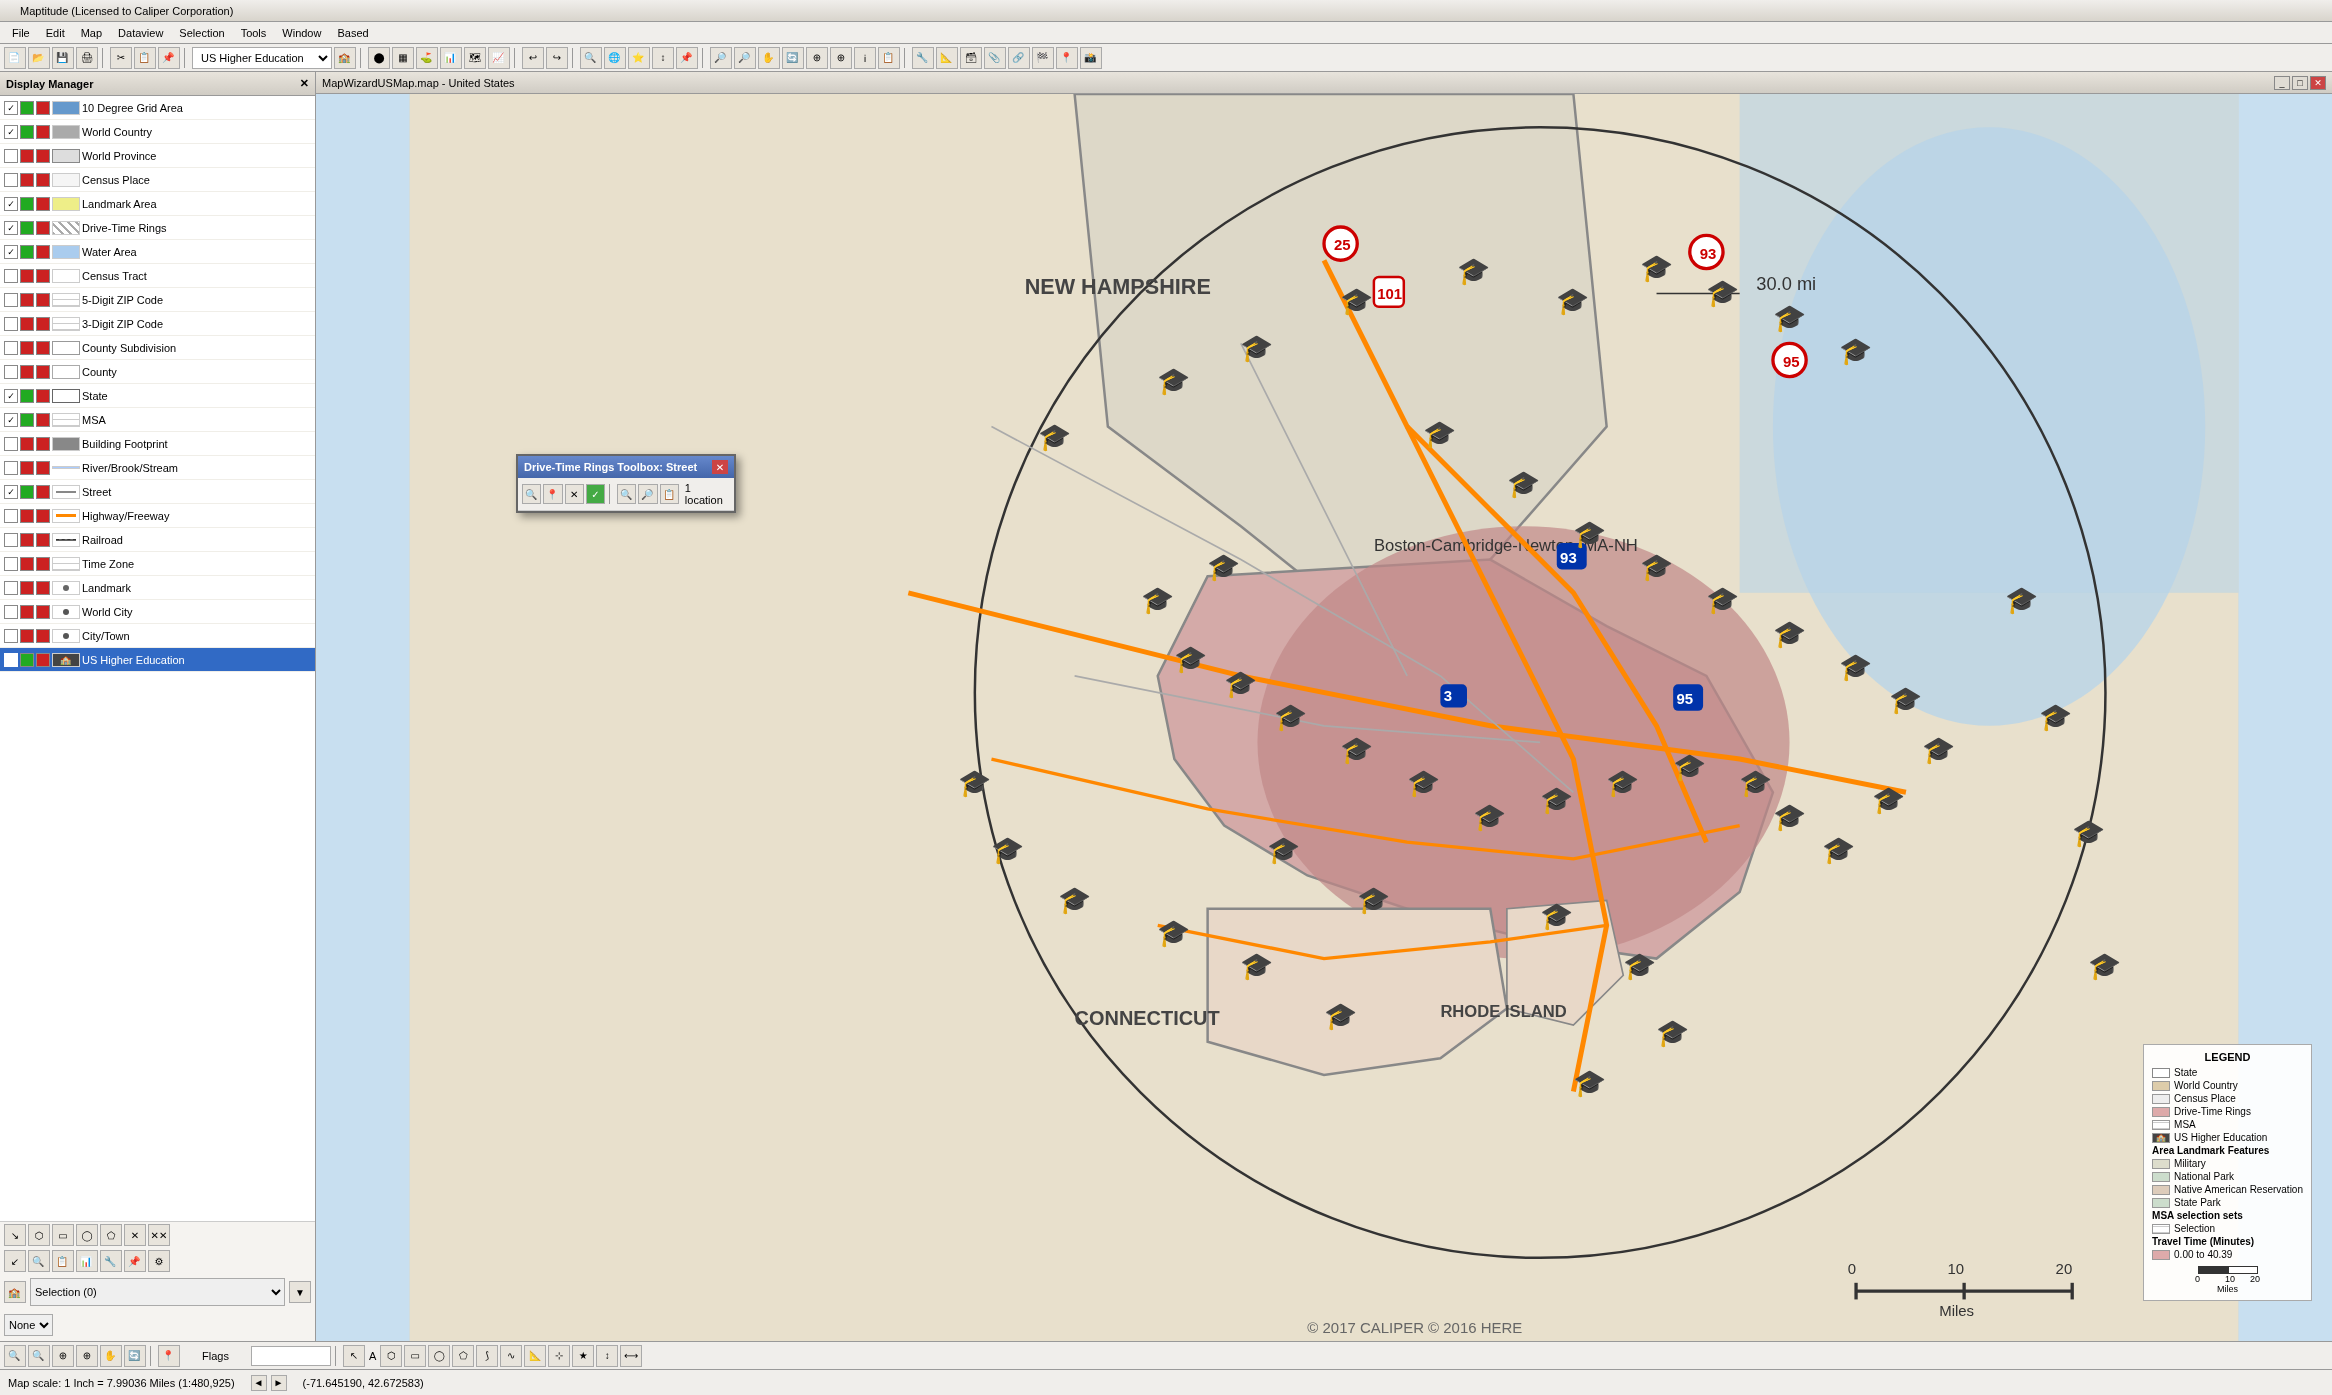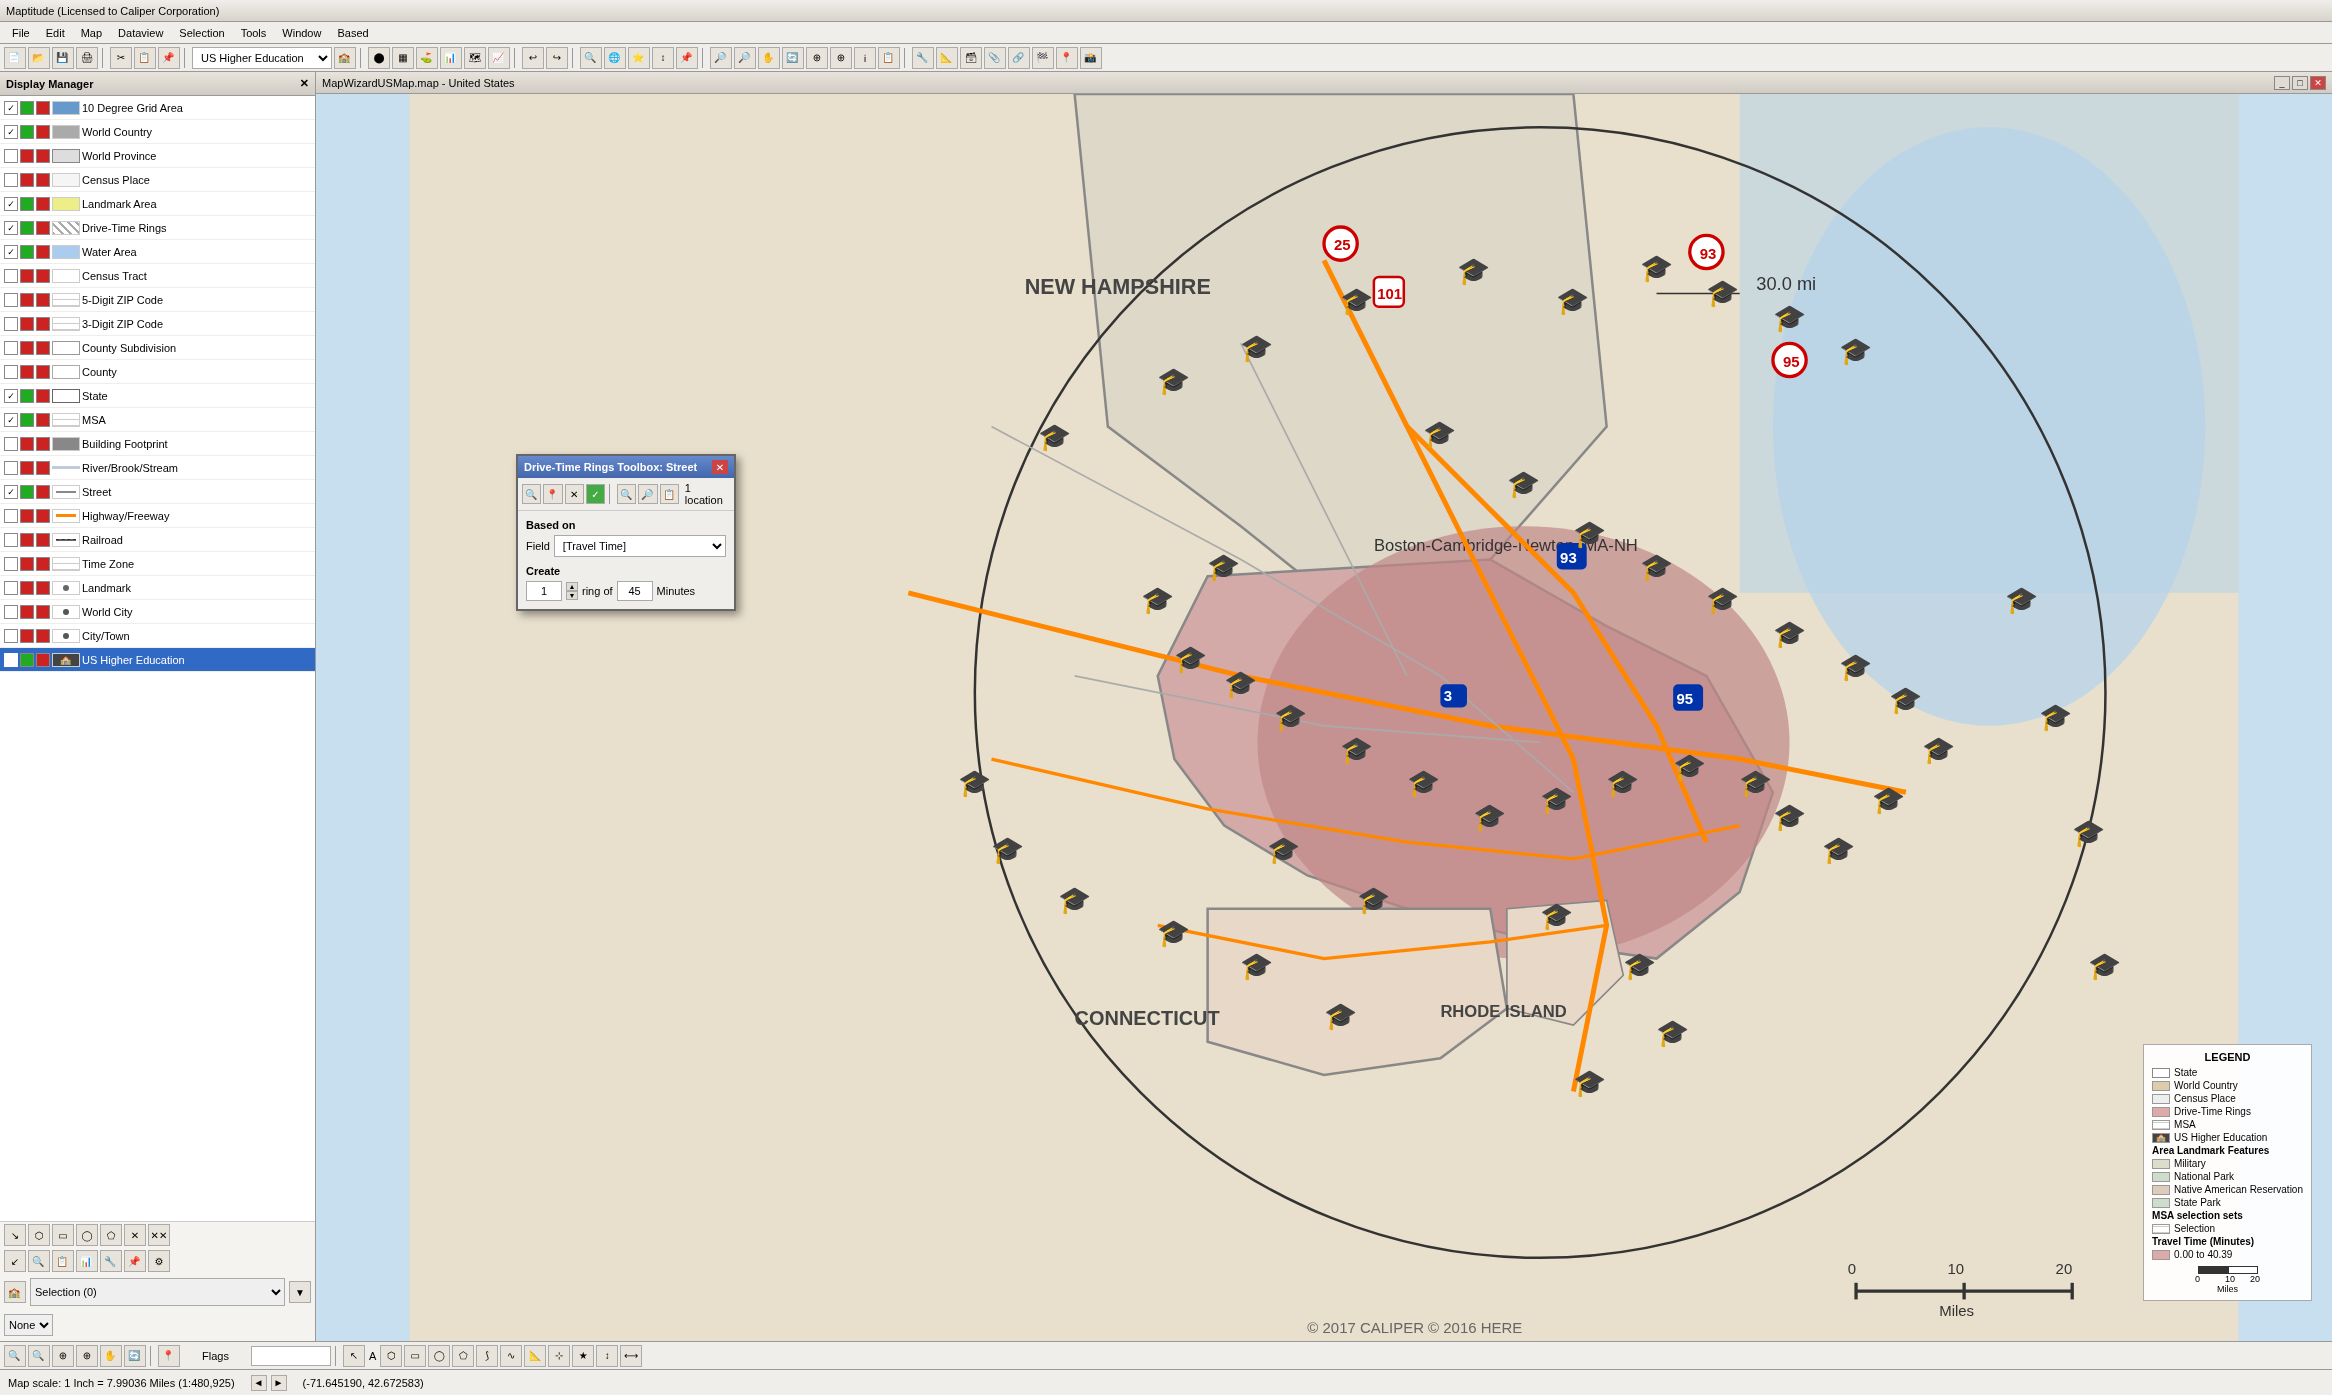--- a/index.html
+++ b/index.html
@@ -2,21 +2,21 @@
 <html><head>
   <meta charset="utf-8">
   <style>
     * { box-sizing: border-box; margin: 0; padding: 0; }
     body { font-family: 'Segoe UI', Arial, sans-serif; font-size: 11px; background: #d4d0c8; overflow: hidden; width: 2332px; height: 1395px; }
 
     
     .title-bar {
       background: linear-gradient(to bottom, #f0eeeb, #d8d4cc);
       border-bottom: 1px solid #999;
-      padding: 2px 6px;
+      padding: 2px 20px;
       font-size: 11px;
       color: #000;
       display: flex;
       align-items: center;
       height: 22px;
     }
 
     
     .menu-bar {
       background: #f0eeeb;
@@ -838,40 +838,20 @@
           <div class="tool-btn" style="width:20px;height:20px;">🔍</div>
           <div class="tool-btn" style="width:20px;height:20px;">📍</div>
           <div class="tool-btn" style="width:20px;height:20px;">✕</div>
           <div class="tool-btn" style="width:20px;height:20px;background:#44aa44;color:white;">✓</div>
           <div class="toolbar-separator"></div>
           <div class="tool-btn" style="width:20px;height:20px;">🔍</div>
           <div class="tool-btn" style="width:20px;height:20px;">🔎</div>
           <div class="tool-btn" style="width:20px;height:20px;">📋</div>
           <span style="margin-left:4px;font-size:11px;">1 location</span>
         </div>
-        <div class="dialog-body">
-          <div class="dialog-label">Based on</div>
-          <div style="display:flex;align-items:center;gap:4px;margin-bottom:8px;">
-            <span style="font-size:11px;">Field</span>
-            <select class="dialog-select" style="flex:1;margin:0;">
-              <option>[Travel Time]</option>
-            </select>
-          </div>
-          <div class="dialog-label">Create</div>
-          <div class="dialog-row">
-            <input class="dialog-input" type="text" value="1" style="">
-            <div class="spin-btn">
-              <div class="spin-arrow">▲</div>
-              <div class="spin-arrow">▼</div>
-            </div>
-            <span style="font-size:11px;">ring of</span>
-            <input class="dialog-input" type="text" value="45" style="">
-            <span style="font-size:11px;">Minutes</span>
-          </div>
-        </div>
       </div>
 
       
       <div class="legend">
         <div class="legend-title">LEGEND</div>
 
         <div class="legend-item">
           <div class="legend-swatch" style="background:#ffffff;border:1px solid #888;"></div>
           <span>State</span>
         </div>

